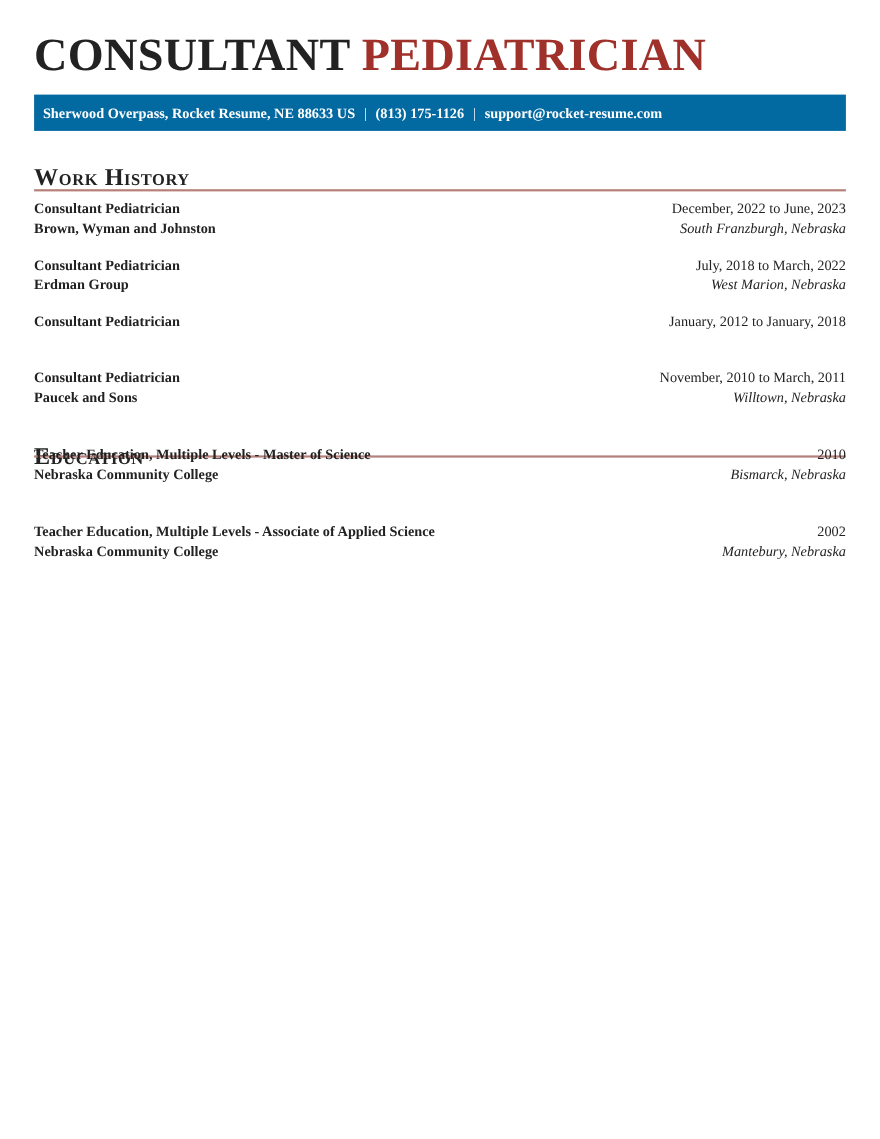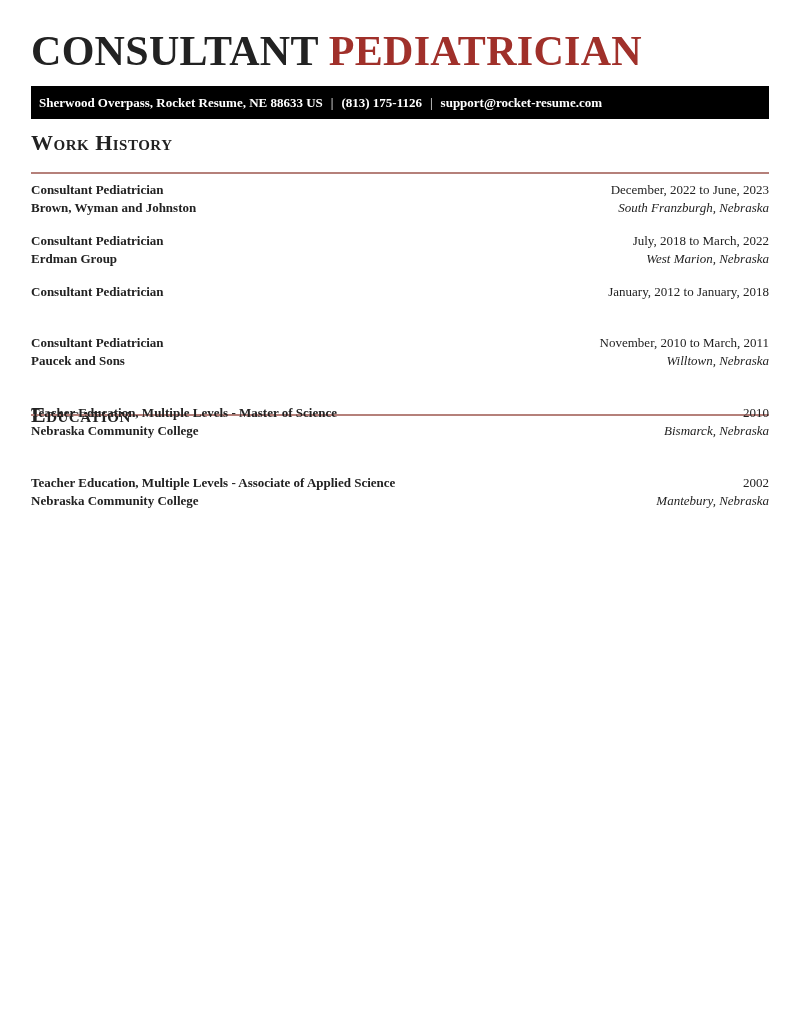--- a/index.html
+++ b/index.html
@@ -1,21 +1,21 @@
 <!DOCTYPE html>
 <html><head>
 <meta charset="utf-8">
 <style>
   html, body { margin: 0; padding: 0; background: #ffffff; }
   body { width: 800px; height: 1035px; position: relative; font-family: "Liberation Serif", "DejaVu Serif", serif; color: #222; }
   .page { position: absolute; left: 31px; top: 0; width: 738px; }
   .title { position: absolute; top: 28px; left: 0; margin: 0; font-size: 42px; font-weight: bold; letter-spacing: 0.3px; line-height: 46px; white-space: nowrap; }
   .title .t1 { color: #222222; }
   .title .t2 { color: #a0302a; }
-  .contact { position: absolute; top: 86px; left: 0; width: 738px; height: 33px; background: #000000; color: #fff; font-size: 13px; font-weight: bold; line-height: 33px; box-sizing: border-box; padding-left: 8px; white-space: nowrap; }
+  .contact { position: absolute; top: 86px; left: 0; width: 738px; height: 33px; background: #0369a1; color: #fff; font-size: 13px; font-weight: bold; line-height: 33px; box-sizing: border-box; padding-left: 8px; white-space: nowrap; }
   .contact .sep { padding: 0 8px; font-weight: normal; }
   .section-title { position: absolute; left: 0; margin: 0; font-size: 22px; font-weight: bold; font-variant: small-caps; letter-spacing: 0.5px; color: #222; }
   .rule { position: absolute; left: 0; width: 738px; height: 2px; background: #b5807a; }
   .entry { position: absolute; left: 0; width: 738px; font-size: 13px; line-height: 18px; }
   .entry .row { display: flex; justify-content: space-between; }
   .entry .l { font-weight: bold; color: #222; }
   .entry .r { color: #222; text-align: center; }
   .entry .r.it { font-style: italic; margin-left: 40px; }
 </style>
 </head>
@@ -24,21 +24,21 @@
 <div class="page">
   <h1 class="title">
     <span class="t1">CONSULTANT</span>
     <span class="t2">PEDIATRICIAN</span>
   </h1>
 
   <div class="contact">
     <span>Sherwood Overpass, Rocket Resume, NE 88633 US</span><span class="sep">|</span><span>(813) 175-1126</span><span class="sep">|</span><span>support@rocket-resume.com</span>
   </div>
 
-  <h2 class="section-title" style="top:130px;">Work History</h2>
+  <h2 class="section-title" style="top:148px;">Work History</h2>
   <div class="rule" style="top:172px;"></div>
 
   <div class="entry" style="top:181px;">
     <div class="row">
         <span class="l">Consultant Pediatrician</span>
         <span class="r">December, 2022 to June, 2023</span>
       </div>
     <div class="row">
         <span class="l">Brown, Wyman and Johnston</span>
         <span class="r it">South Franzburgh, Nebraska</span>

